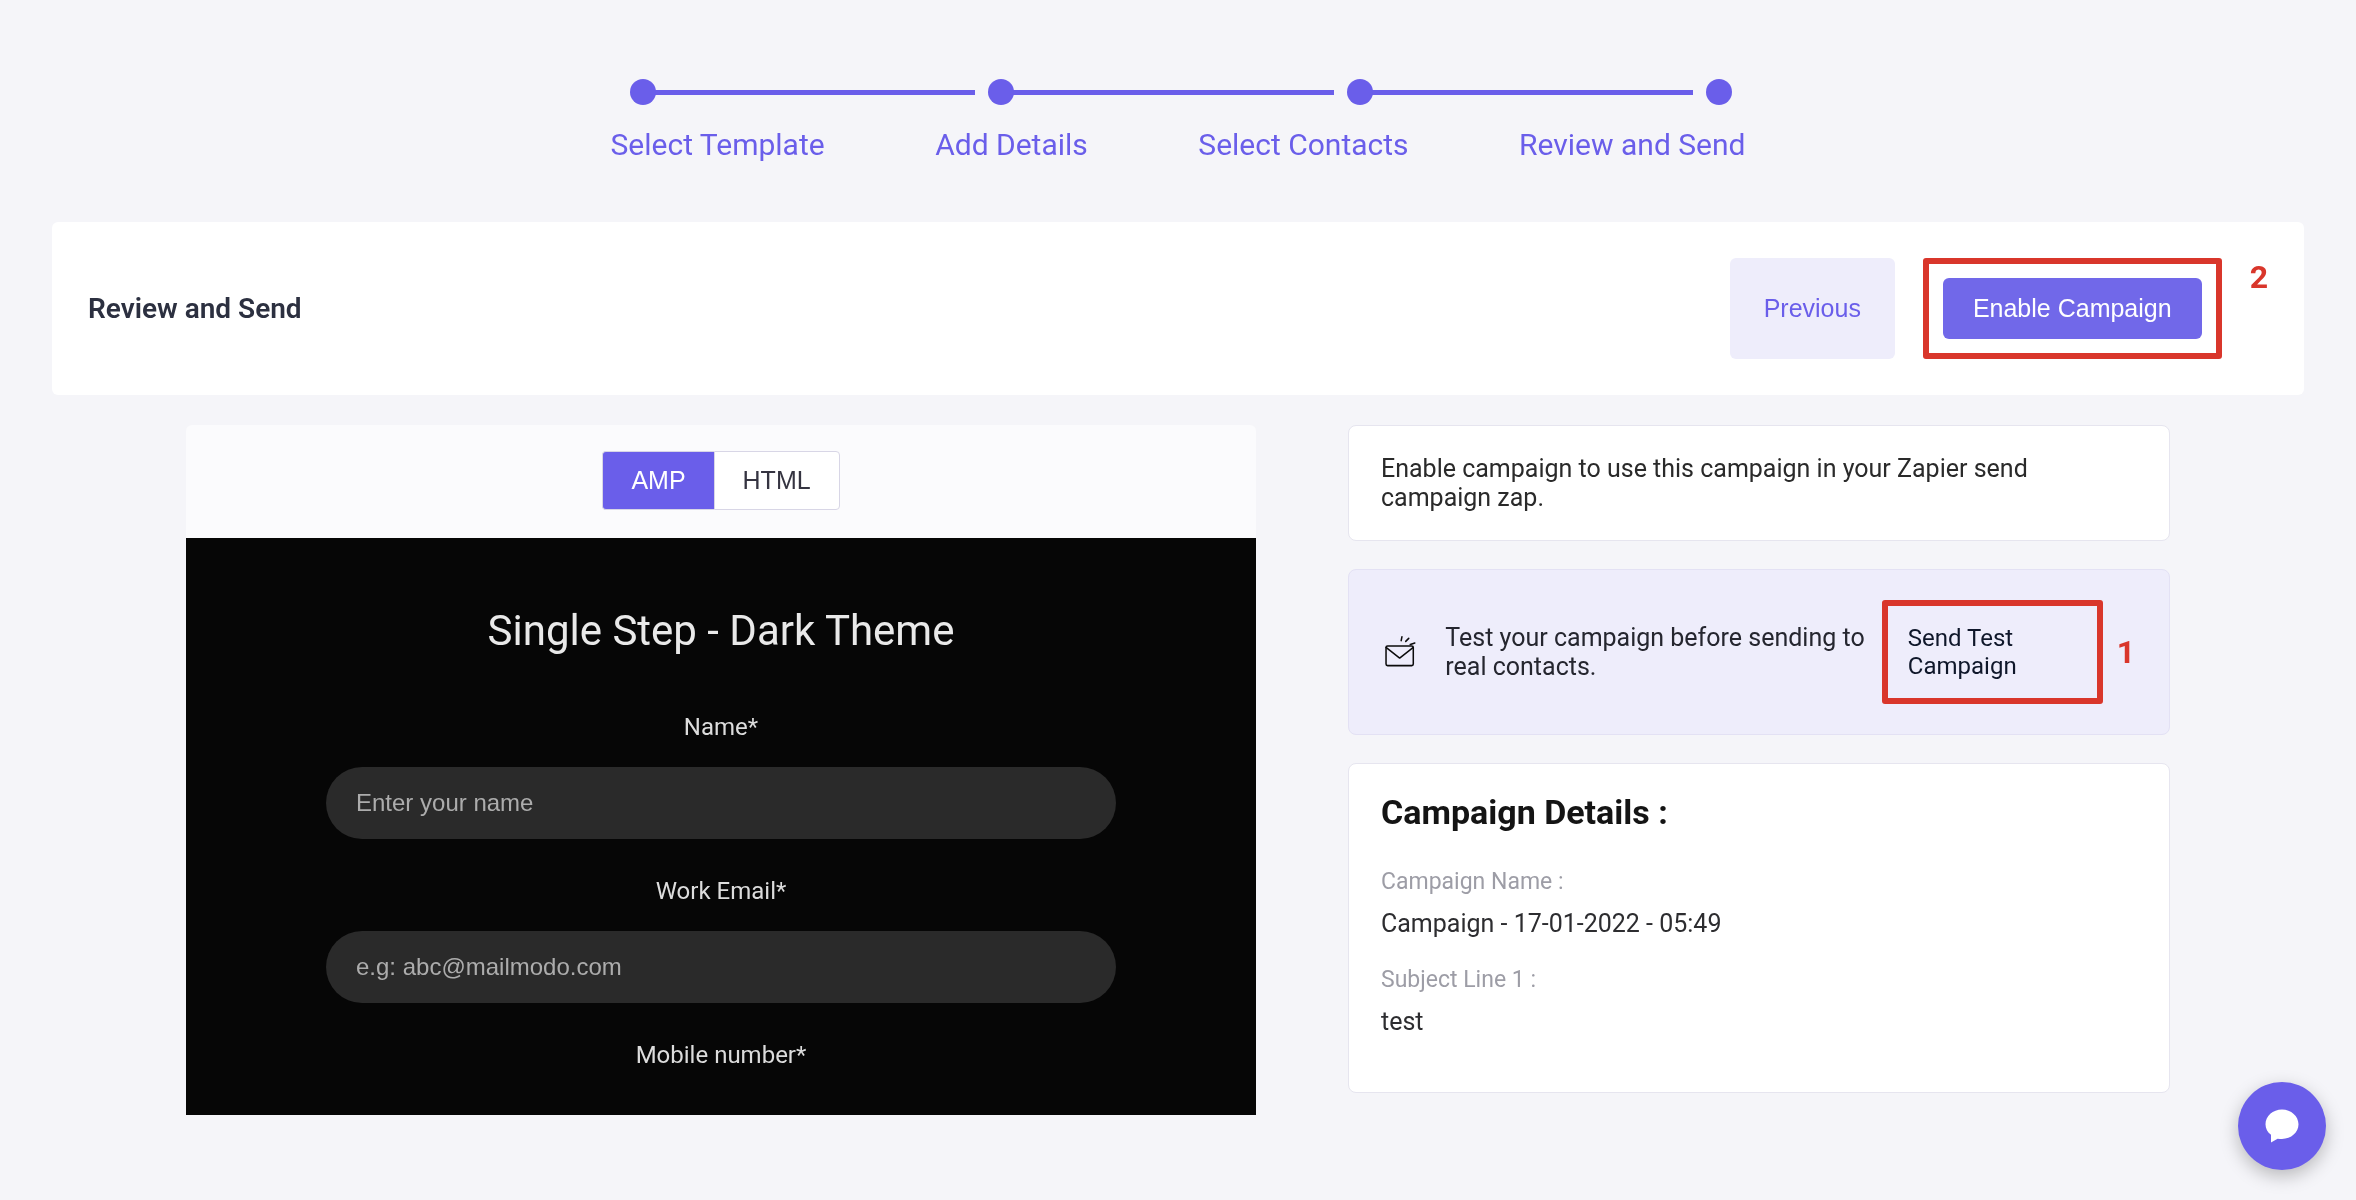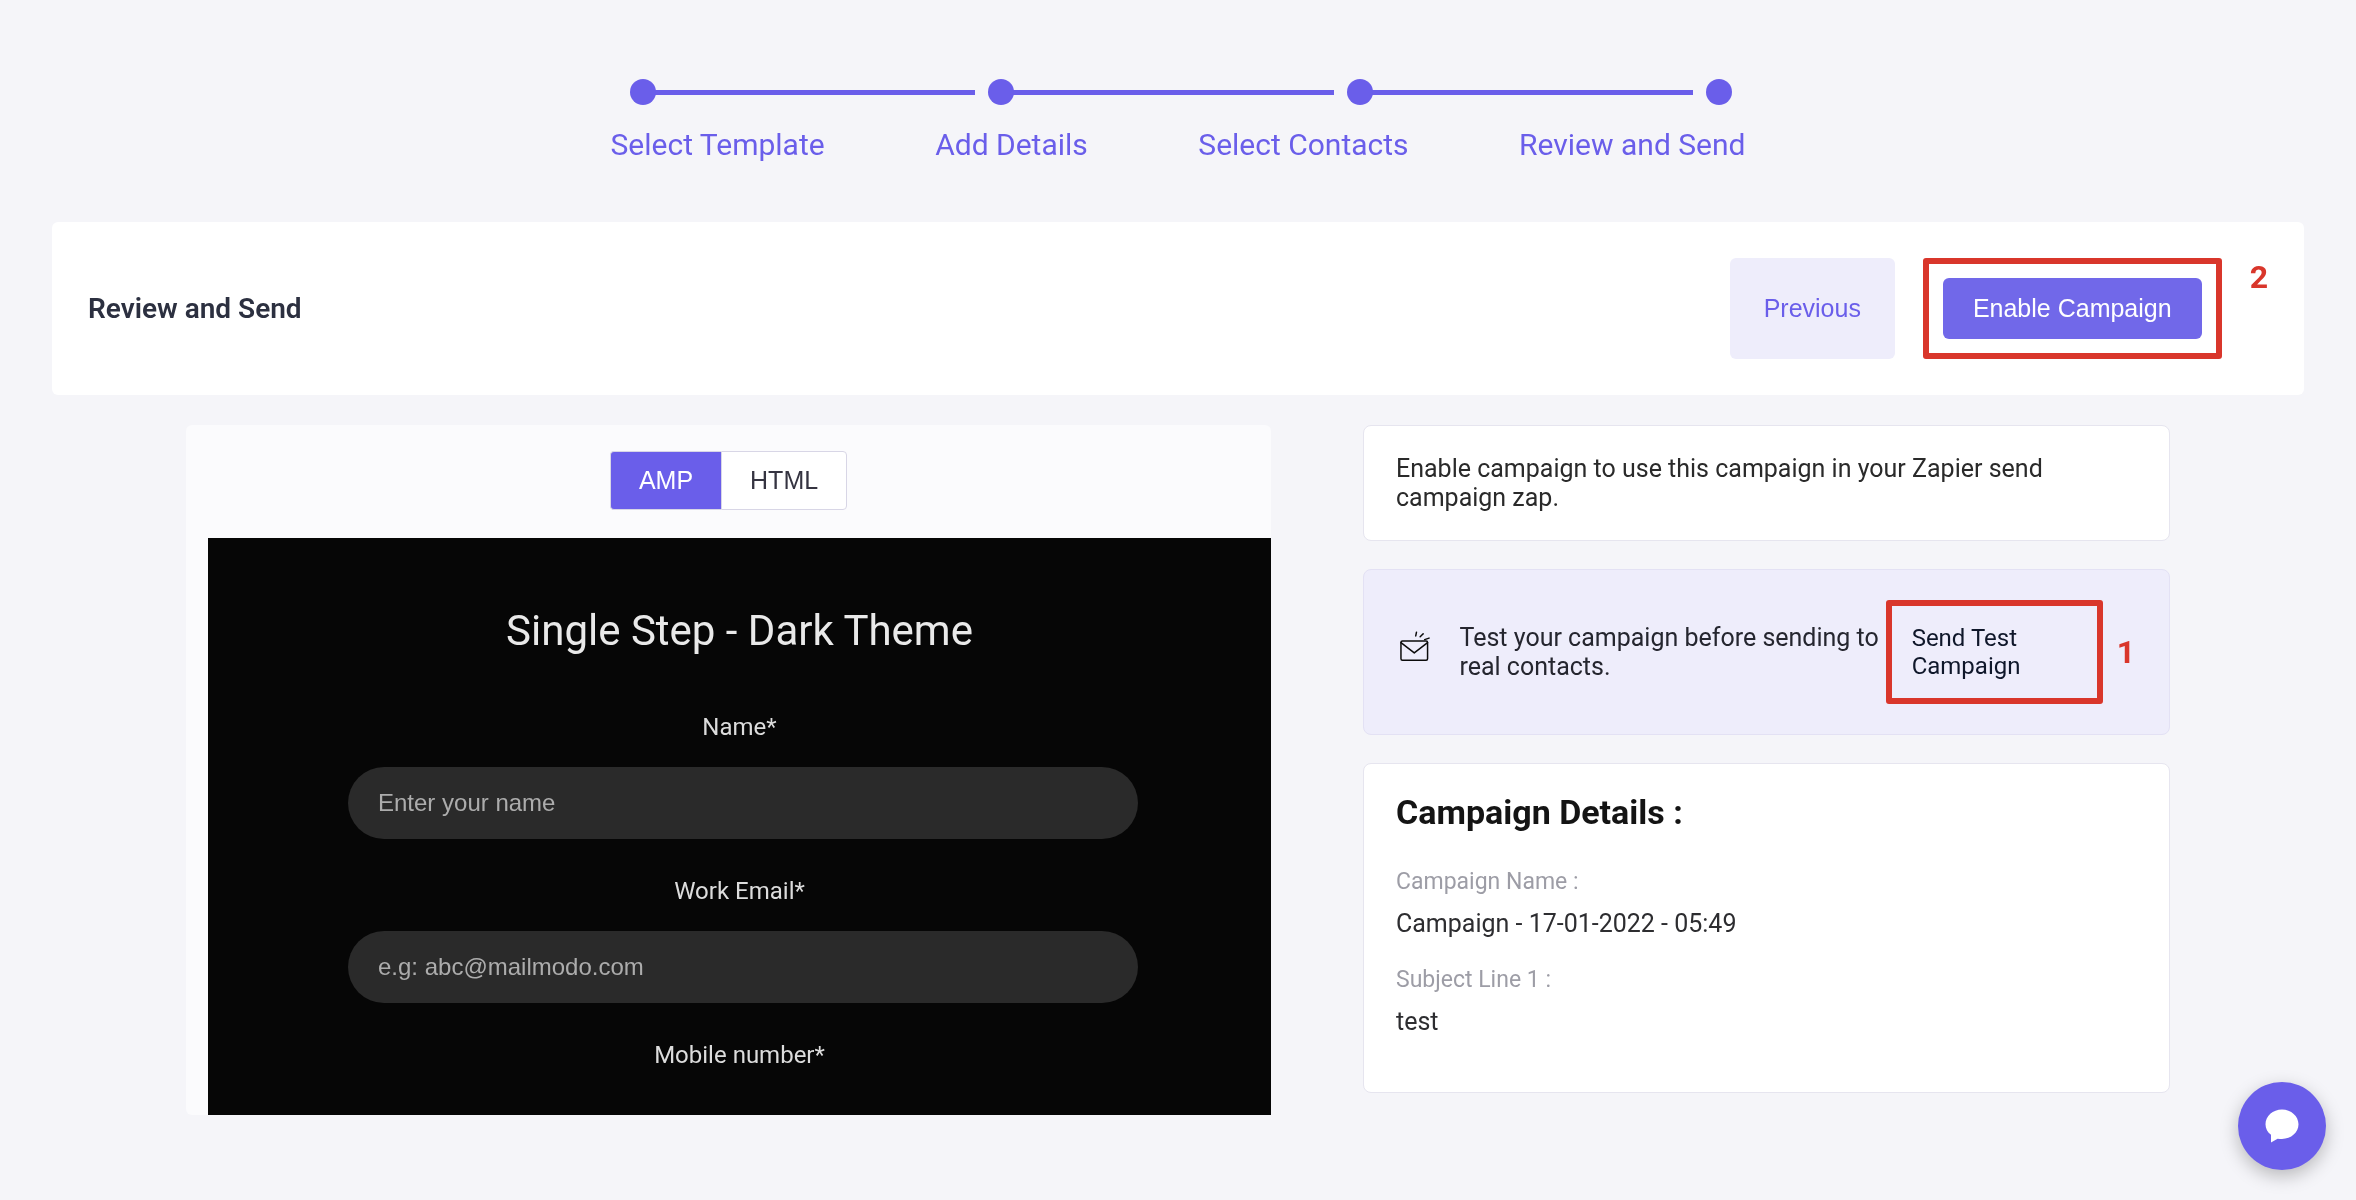--- a/index.html
+++ b/index.html
@@ -29,35 +29,35 @@
   .cols { width: 1984px; margin: 30px auto 0; display: flex; gap: 92px; align-items: flex-start; }
 
   
   .preview-panel { width: 1085px; background: #fbfbfd; border-radius: 6px; }
   .toggle-row { display: flex; justify-content: center; padding-top: 26px; padding-bottom: 28px; }
   .seg { display: flex; }
   .seg button { font-size: 25px; padding: 14px 28px; border: 1px solid #d8d6e6; cursor: pointer; }
   .seg .seg-l { background: #6a5eea; color: #fff; border-right: none; border-radius: 4px 0 0 4px; }
   .seg .seg-r { background: #fff; color: #353441; border-radius: 0 4px 4px 0; }
 
-  .dark-form { background: #060606; color: #eee; padding: 68px 140px 20px; margin-left: 22px; }
+  .dark-form { background: #060606; color: #eee; padding: 68px 140px 20px; }
   .dark-form h2 { text-align: center; font-size: 42px; font-weight: 400; margin-bottom: 58px; color: #e9e9e9; }
   .df-label { text-align: center; font-size: 24px; margin-bottom: 26px; color: #dcdcdc; }
   .df-input { display: block; width: 790px; margin: 0 auto 38px; background: #2a2a2a; border: none; border-radius: 36px; padding: 22px 30px; font-size: 24px; color: #c3c3c3; }
   .df-input::placeholder { color: #acacac; }
 
   
   .right-col { width: 1075px; display: flex; flex-direction: column; gap: 28px; }
   .card { background: #fff; border: 1px solid #e6e5ef; border-radius: 8px; padding: 28px 32px; }
   .zapier-head { display: flex; align-items: center; gap: 16px; font-size: 28px; font-weight: 700; color: #1d1d1d; margin-bottom: 20px; }
   .zapier-icon { width: 30px; height: 30px; }
   .zapier-body { font-size: 25px; color: #2a2a2a; }
 
   .test-card { background: #eeedfb; display: flex; align-items: center; justify-content: space-between; padding: 30px 34px; border: 1px solid #e3e1f4; border-radius: 8px; }
-  .test-left { display: flex; align-items: flex-start; gap: 26px; }
+  .test-left { display: flex; align-items: center; gap: 26px; }
   .env-icon { width: 48px; height: 48px; }
   .test-text { font-size: 25px; color: #25262f; }
   .send-test { color: #0f172a; font-size: 24px; font-weight: 400; cursor: pointer; }
 
   .details-card h3 { font-size: 34px; font-weight: 700; margin-bottom: 36px; color: #141414; }
   .kv-label { font-size: 23px; color: #9d9da6; margin-bottom: 14px; }
   .kv-value { font-size: 25px; color: #2d2d30; margin-bottom: 28px; }
 
   
   .chat-bubble { position: fixed; right: 30px; bottom: 30px; width: 88px; height: 88px; border-radius: 50%; background: #6a5eea; display: flex; align-items: center; justify-content: center; cursor: pointer; box-shadow: 0 6px 18px rgba(0,0,0,.25); }

